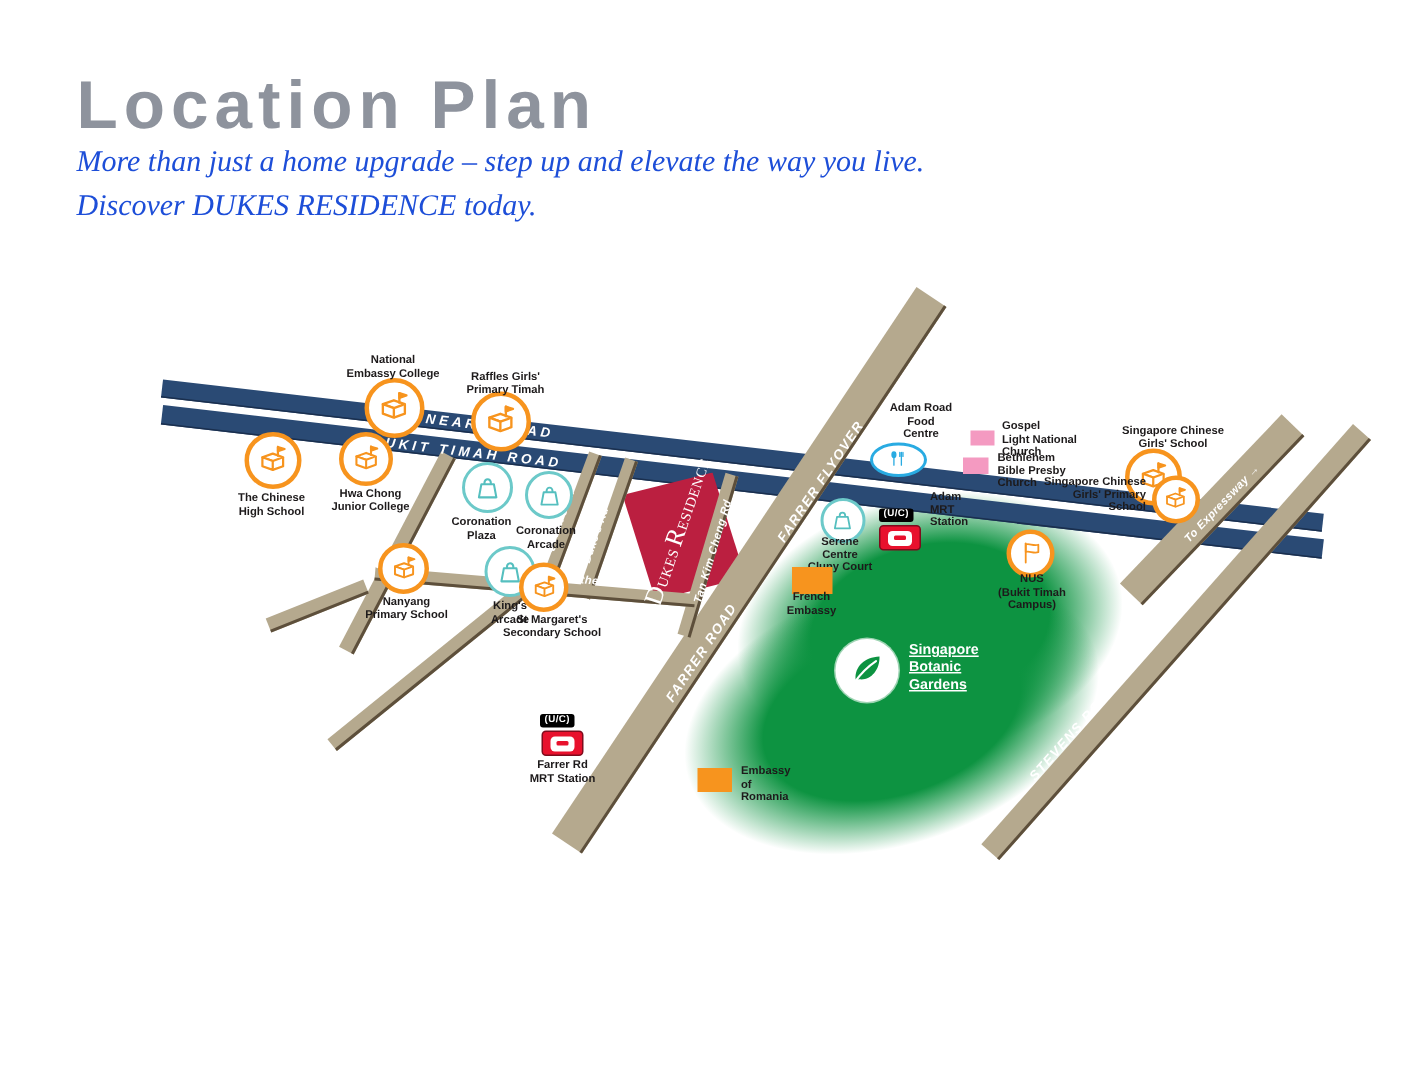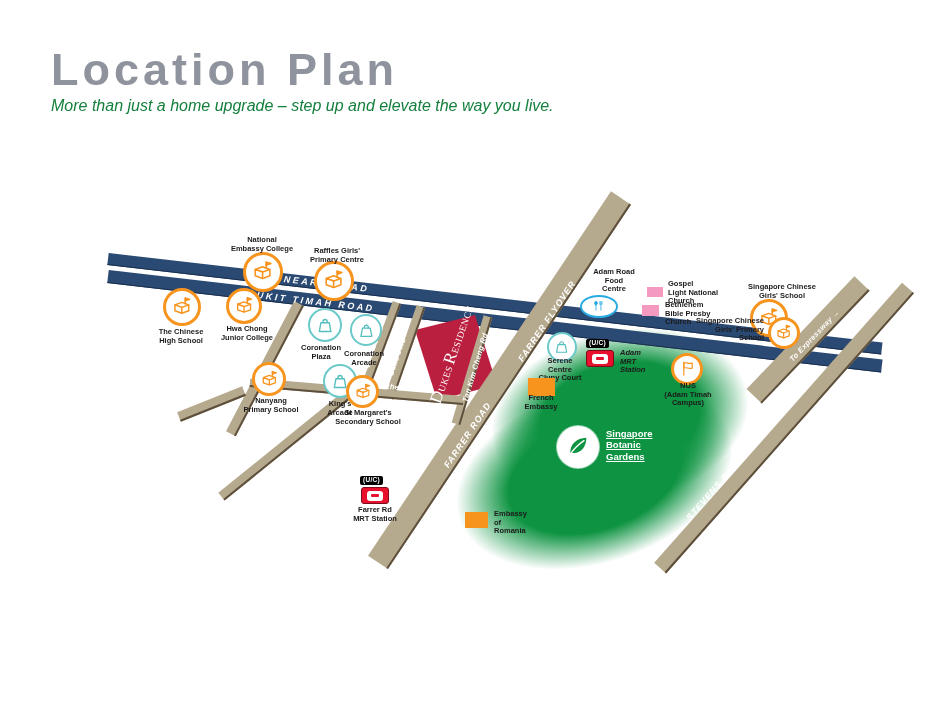--- a/index.html
+++ b/index.html
@@ -1,21 +1,21 @@
 <!DOCTYPE html>
 <html><head>
 <meta charset="utf-8">
 <style>
   html,body{margin:0;padding:0;background:#fff;}
   .page{position:relative;width:943px;height:717px;background:#ffffff;overflow:hidden;
         font-family:"Liberation Sans",sans-serif;}
   .title{position:absolute;left:49px;top:42px;margin:2px;font-weight:bold;
          font-size:45px;letter-spacing:4px;color:#8e939d;font-family:"Liberation Sans",sans-serif;text-align:right;}
-  .tagline{position:absolute;left:51px;top:94px;margin:0;font-family:Liberation Sans, sans-serif;
-           font-style:italic;font-size:16px;line-height:1.45;color:#15803d;}
+  .tagline{position:absolute;left:51px;top:94px;margin:0;font-family:Liberation Serif, serif;
+           font-style:italic;font-size:20px;line-height:1.45;color:#1d4ed8;}
   .map{position:absolute;inset:0;}
 
   
   .band{position:absolute;transform-origin:left center;}
   .navy{background:#2a4a74;border-bottom:1px solid #1a2f4e;}
   .tan{background:#b5a98e;border-top:2px solid #5d4f3b;box-sizing:border-box;}
   .tanb{background:#b5a98e;border-bottom:2px solid #5d4f3b;box-sizing:border-box;}
 
   
   .rl{position:absolute;color:#fff;font-weight:bold;white-space:nowrap;}
@@ -61,20 +61,21 @@
   .pl-white{color:#fff;font-size:9.5px;line-height:1.2;text-decoration:underline;}
 </style>
 </head>
 <body>
 
 <div class="page">
 
   <h1 class="title">Location Plan</h1>
   <p class="tagline">
     <span>More than just a home upgrade – step up and elevate the way you live.</span><br>
+    <span>Discover DUKES RESIDENCE today.</span>
   </p>
 
   <svg width="0" height="0" style="position:absolute">
     <defs>
       <symbol id="sym-school" viewBox="0 0 24 24">
         <g fill="#fff" stroke="currentColor" stroke-width="1.5" stroke-linejoin="round">
           <path d="M5 10 L12 7.5 L19 10 L12 12.5 Z"></path>
           <path d="M5 10 V16 L12 18.5 V12.5 Z"></path>
           <path d="M19 10 V16 L12 18.5"></path>
           <path d="M15.5 3 V9" stroke-linecap="round"></path>
@@ -159,21 +160,21 @@
 Embassy College</div>
     </div>
 
     <div>
       <div class="cir school" style="left:314px;top:261px;width:40px;height:40px;">
           <svg viewBox="0 0 24 24">
             <use href="#sym-school"></use>
           </svg>
         </div>
       <div class="plabel" style="left:287px;top:247px;width:100px;">Raffles Girls'
-Primary Centre</div>
+Primary Timah</div>
     </div>
 
     <div>
       <div class="cir school" style="left:163px;top:288px;width:38px;height:38px;">
           <svg viewBox="0 0 24 24">
             <use href="#sym-school"></use>
           </svg>
         </div>
       <div class="plabel" style="left:131px;top:328px;width:100px;">The Chinese
 High School</div>
@@ -296,21 +297,21 @@
 School</div>
     </div>
 
     <div>
       <div class="uc" style="left:586px;top:339px;">(U/C)</div>
       <div class="mrt" style="left:586px;top:350px;">
           <div class="mrt-w">
             <div class="mrt-s"></div>
           </div>
         </div>
-      <div class="plabel la-left" style="left:620px;top:349px;width:60px;font-style:italic;">Adam
+      <div class="plabel la-left" style="left:620px;top:327px;width:60px;">Adam
 MRT
 Station</div>
     </div>
 
     <div>
       <div class="cir shop" style="left:547px;top:332px;width:30px;height:30px;">
           <svg viewBox="0 0 24 24">
             <use href="#sym-shop"></use>
           </svg>
         </div>
@@ -325,21 +326,21 @@
 Embassy</div>
     </div>
 
     <div>
       <div class="cir school" style="left:671px;top:353px;width:32px;height:32px;">
           <svg viewBox="0 0 24 24">
             <use href="#sym-flag"></use>
           </svg>
         </div>
       <div class="plabel" style="left:638px;top:382px;width:100px;">NUS
-(Adam Timah
+(Bukit Timah
 Campus)</div>
     </div>
 
     <div>
       <div class="cir leafc" style="left:557px;top:426px;width:42px;height:42px;">
           <svg viewBox="0 0 24 24">
             <use href="#sym-leaf"></use>
           </svg>
         </div>
       <div class="plabel pl-white la-left" style="left:606px;top:428px;width:80px;">Singapore

